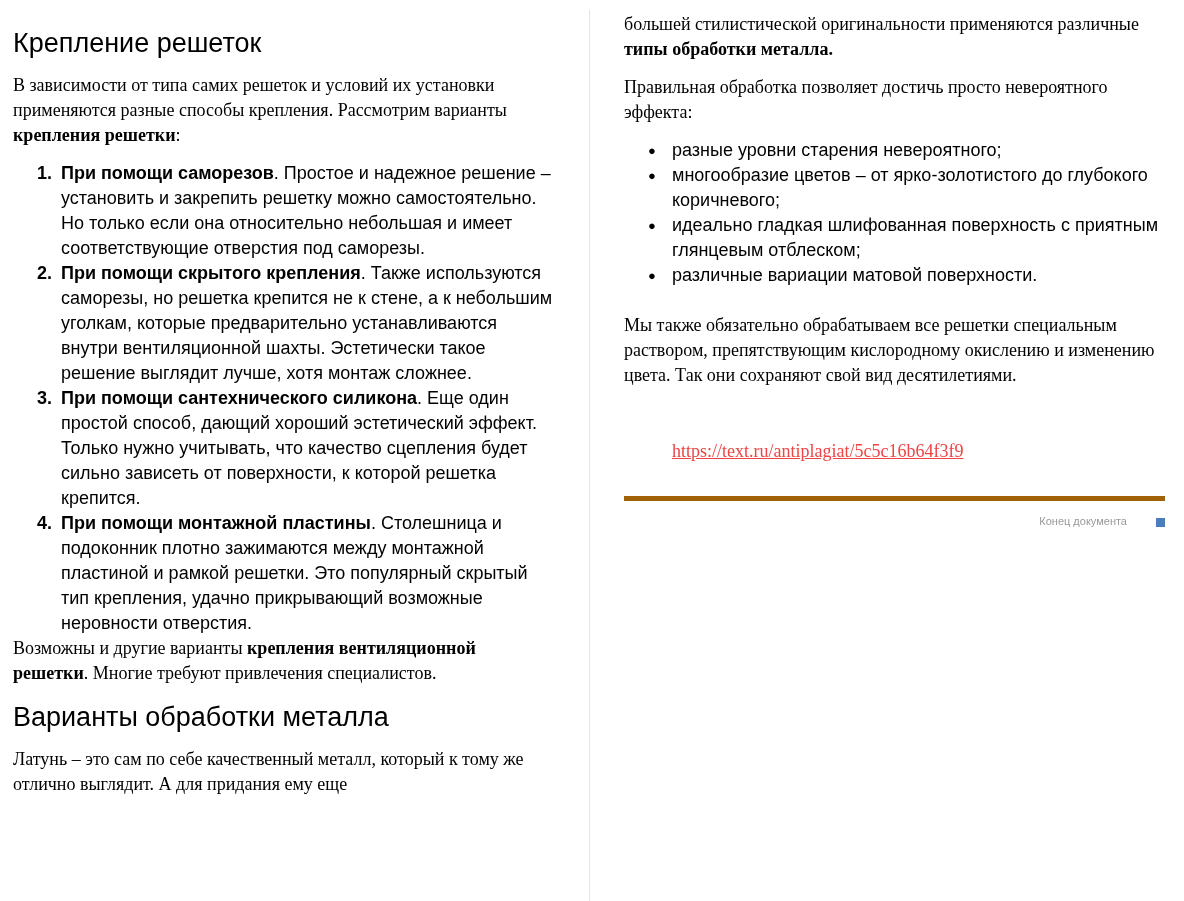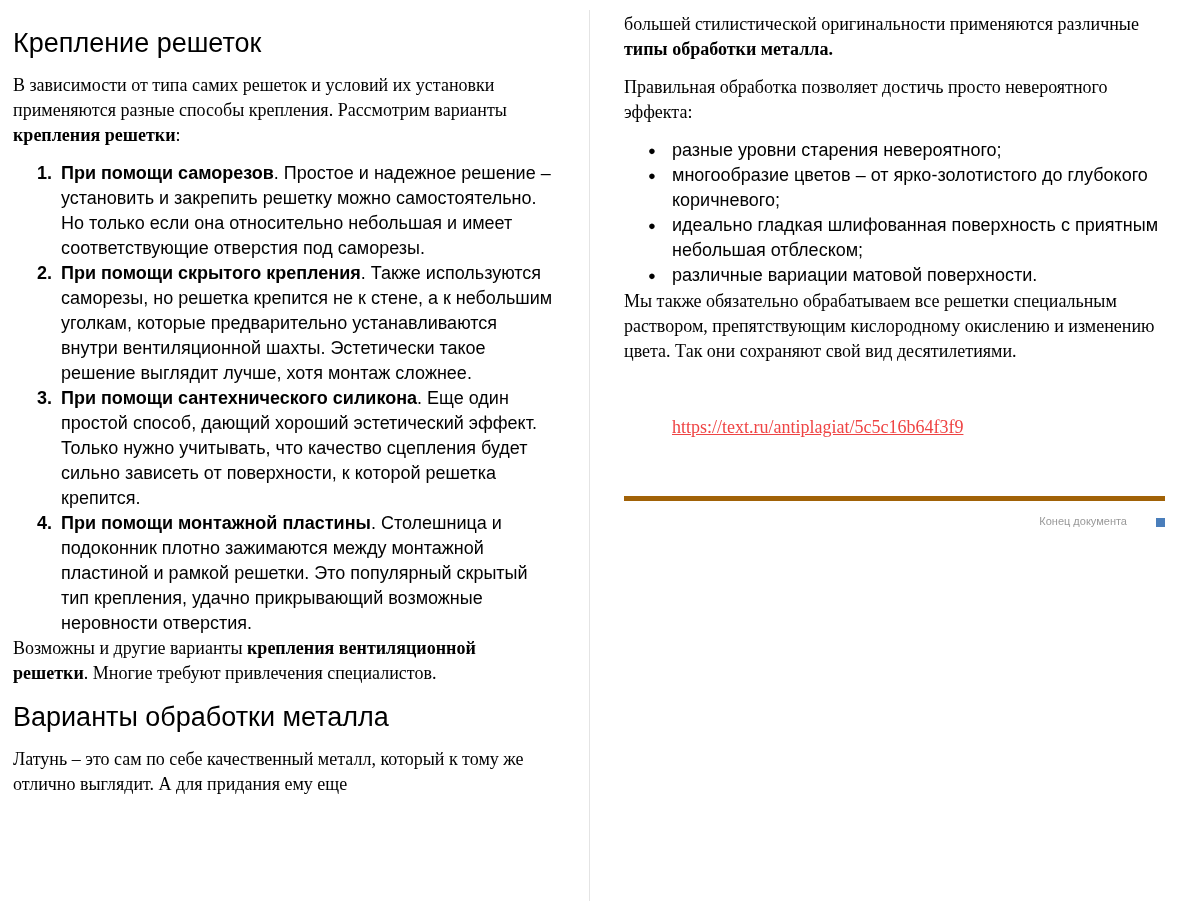--- a/index.html
+++ b/index.html
@@ -39,23 +39,23 @@
   <h2 style="margin-top:15px">Варианты обработки металла</h2>
   <p style="margin-top:14px">Латунь – это сам по себе качественный металл, который к тому же отлично выглядит. А для придания ему еще</p>
 </div>
 
 <div class="col right">
   <p style="margin-top:12px"><span>большей стилистической оригинальности применяются различные </span><b>типы обработки металла.</b></p>
   <p style="margin-top:13px">Правильная обработка позволяет достичь просто невероятного эффекта:</p>
   <ul style="margin-top:13px">
     <li><span class="b">●</span><span>разные уровни старения невероятного;</span></li>
     <li><span class="b">●</span><span>многообразие цветов – от ярко-золотистого до глубокого коричневого;</span></li>
-    <li><span class="b">●</span><span>идеально гладкая шлифованная поверхность с приятным небольшая отблеском;</span></li>
+    <li><span class="b">●</span><span>идеально гладкая шлифованная поверхность с приятным глянцевым отблеском;</span></li>
     <li><span class="b">●</span><span>различные вариации матовой поверхности.</span></li>
   </ul>
-  <p style="margin-top:1px">Мы также обязательно обрабатываем все решетки специальным раствором, препятствующим кислородному окислению и изменению цвета. Так они сохраняют свой вид десятилетиями.</p>
+  <p style="margin-top:25px">Мы также обязательно обрабатываем все решетки специальным раствором, препятствующим кислородному окислению и изменению цвета. Так они сохраняют свой вид десятилетиями.</p>
   <p style="margin-top:51px"><a href="#">https://text.ru/antiplagiat/5c5c16b64f3f9</a></p>
 </div>
 
 <div class="end">
   <span class="endlbl">Конец документа</span>
   <span class="endsq"></span>
 </div>
 
 </body></html>

